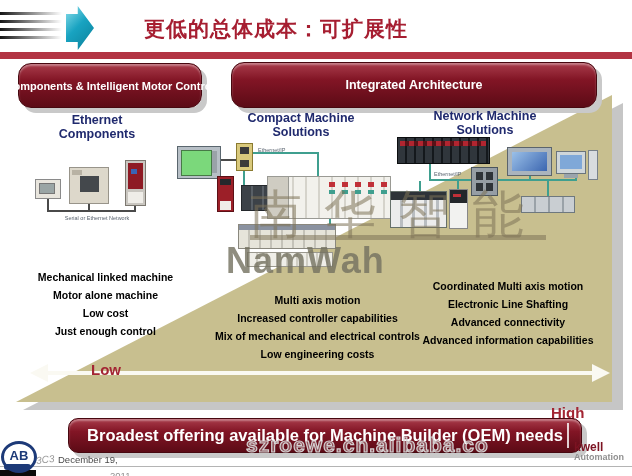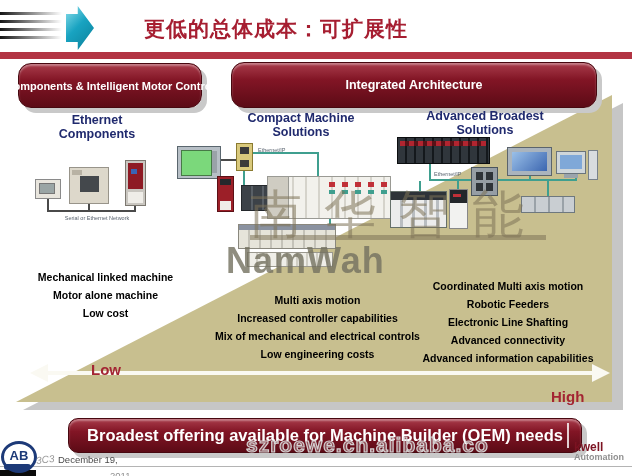--- a/index.html
+++ b/index.html
@@ -110,21 +110,21 @@
 
   <div id="banner-left" class="banner">
     <span>Components &amp; Intelligent Motor Control</span>
   </div>
   <div id="banner-right" class="banner">
     <span>Integrated Architecture</span>
   </div>
 
   <div class="col-head" style="left:38px;top:114px;width:118px">Ethernet Components</div>
   <div class="col-head" style="left:230px;top:112px;width:142px">Compact Machine Solutions</div>
-  <div class="col-head" style="left:406px;top:110px;width:158px">Advanced Broadest Solutions</div>
+  <div class="col-head" style="left:406px;top:110px;width:158px">Network Machine Solutions</div>
 
   <div class="dev" style="left:35px;top:179px;width:26px;height:20px;background:#e8e5dd;border:1px solid #8a8a8a">
     <div style="margin:3px 5px 5px 3px;height:9px;background:#9aa5a5;border:1px solid #777"></div>
   </div>
   <div class="dev" style="left:69px;top:167px;width:40px;height:37px;background:#ddd8cb;border:1px solid #98948a">
     <div style="position:absolute;left:10px;top:8px;width:19px;height:16px;background:#44484c"></div>
     <div style="position:absolute;left:2px;top:2px;width:10px;height:5px;background:#b8b2a4"></div>
   </div>
   <div class="dev" style="left:125px;top:160px;width:21px;height:46px;background:#c9c6c0;border:1px solid #7c7870">
     <div style="position:absolute;left:2px;top:2px;width:15px;height:26px;background:#8e1a24"></div>
@@ -201,40 +201,40 @@
   </div>
   <div class="dev" style="left:521px;top:196px;width:54px;height:17px;background:repeating-linear-gradient(90deg,#c9ced2 0 12px,#9aa2a8 12px 14px);border:1px solid #6e787e"></div>
 
   <div id="wm-cjk">南华智能</div>
   <div id="wm-name">NamWah</div>
 
   <div class="bullets" style="left:18px;top:268px;width:175px">
     <div>Mechanical linked machine</div>
     <div>Motor alone machine</div>
     <div>Low cost</div>
+    <div>Just enough control</div>
   </div>
   <div class="bullets" style="left:210px;top:291px;width:215px">
     <div>Multi axis motion</div>
     <div>Increased controller capabilities</div>
     <div>Mix of mechanical and electrical controls</div>
     <div>Low engineering costs</div>
   </div>
   <div class="bullets" style="left:418px;top:277px;width:180px">
     <div>Coordinated Multi axis motion</div>
-    <div>Robotic Feeders</div>
     <div>Electronic Line Shafting</div>
     <div>Advanced connectivity</div>
     <div>Advanced information capabilities</div>
   </div>
 
   <div id="cont-line"></div>
   <div id="cont-head-left"></div>
   <div id="cont-head-right"></div>
   <div class="lowhigh" style="left:91px;top:361px">Low</div>
-  <div class="lowhigh" style="left:551px;top:388px">High</div>
+  <div class="lowhigh" style="left:551px;top:404px">High</div>
 
   <div id="bottom-banner" class="banner">
     <span>Broadest offering available for Machine Builder (OEM) needs</span>
     <span class="gloss"></span>
   </div>
   <div id="wm-url">szroewe.cn.alibaba.co</div>
 
   <div id="footer-line"></div>
   <div id="ab-circle">AB</div>
   <div id="ab-bar"></div>

